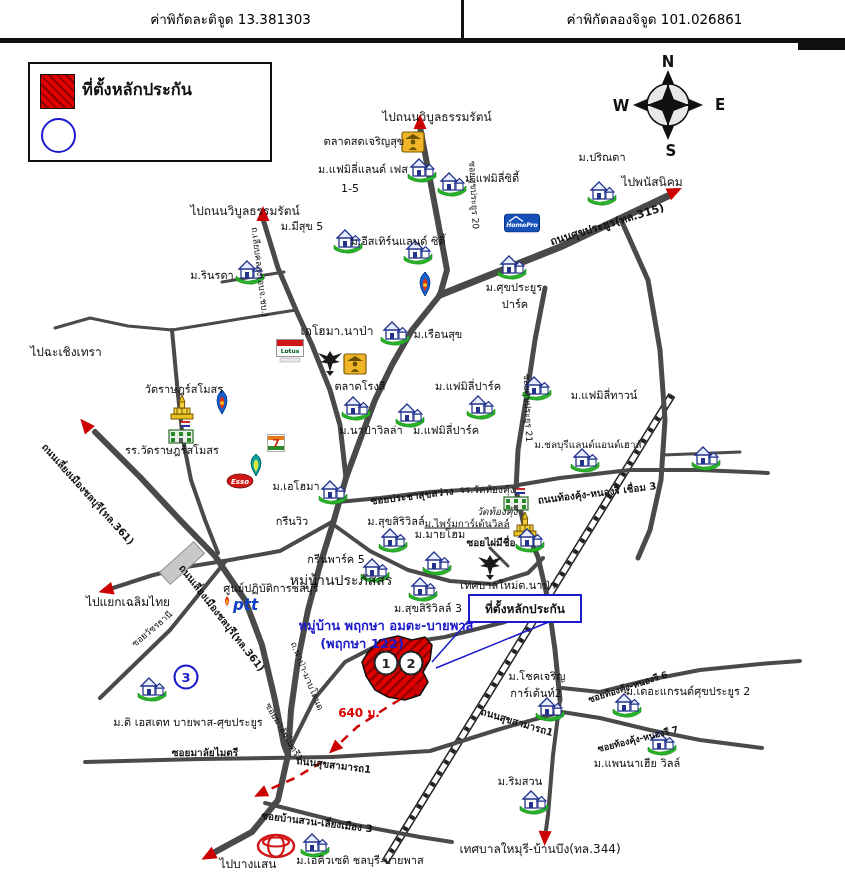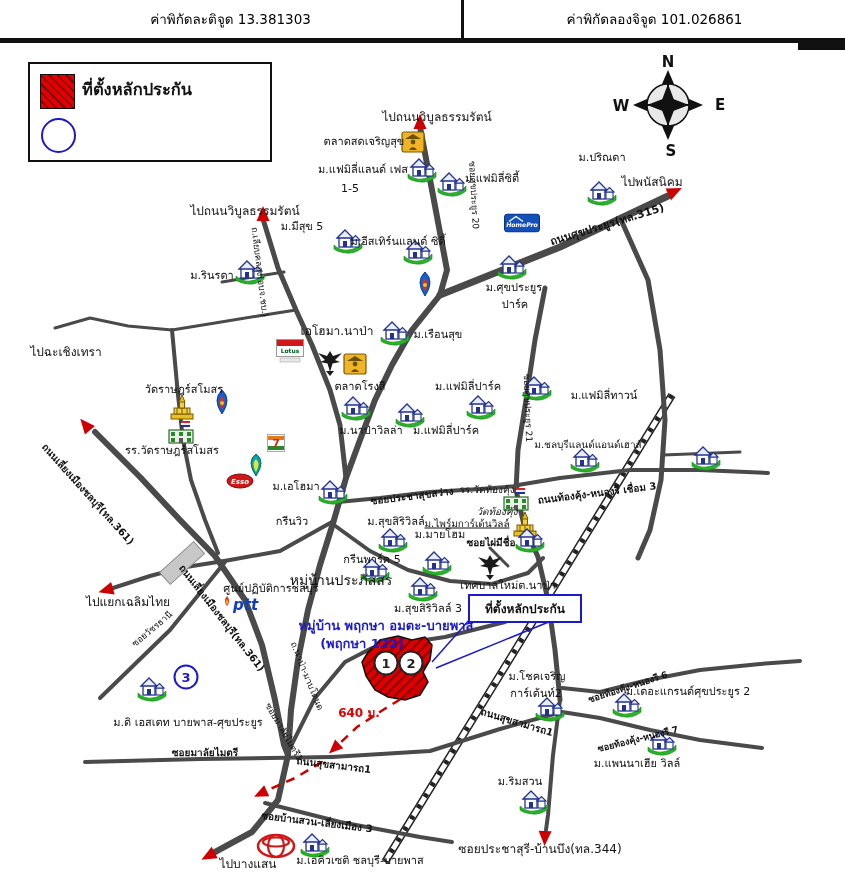--- a/index.html
+++ b/index.html
@@ -487,41 +487,41 @@
     <div class="map-label" style="left: 296px; top: 486px; font-size: 11px; transform: translate(-50%, -50%);">ม.เอโฮมา</div>
     <div class="map-label" style="left: 292px; top: 521px; font-size: 11px; transform: translate(-50%, -50%);">กรีนวิว</div>
     <div class="map-label" style="left: 412px; top: 496px; font-size: 10px; font-weight: bold; transform: translate(-50%, -50%) rotate(-7deg);">ซอยประชาสุขสว่าง</div>
     <div class="map-label" style="left: 487px; top: 489px; font-size: 10px; transform: translate(-50%, -50%);">รร.วัดท้องคุ้ง</div>
     <div class="map-label" style="left: 497px; top: 511px; font-size: 10px; transform: translate(-50%, -50%); font-style: italic;">วัดท้องคุ้ง</div>
     <div class="map-label" style="left: 396px; top: 521px; font-size: 11px; transform: translate(-50%, -50%);">ม.สุขสิริวิลล์</div>
     <div class="map-label" style="left: 467px; top: 523px; font-size: 10px; text-decoration: underline; transform: translate(-50%, -50%);">ม.ไพร์มการ์เด้นวิลล์</div>
     <div class="map-label" style="left: 440px; top: 534px; font-size: 11px; transform: translate(-50%, -50%);">ม.มายโฮม</div>
     <div class="map-label" style="left: 491px; top: 542px; font-size: 10px; font-weight: bold; transform: translate(-50%, -50%);">ซอยไผ่มีชื่อ</div>
     <div class="map-label" style="left: 341px; top: 540px; font-size: 14px; transform: translate(-50%, -50%); margin-top: 40px;">หมู่บ้านประภัสสร</div>
-    <div class="map-label" style="left: 336px; top: 559px; font-size: 11px; transform: translate(-50%, -50%); margin-left: 36px;">กรีนพาร์ค 5</div>
+    <div class="map-label" style="left: 336px; top: 559px; font-size: 11px; transform: translate(-50%, -50%);">กรีนพาร์ค 5</div>
     <div class="map-label" style="left: 588px; top: 444px; font-size: 10px; transform: translate(-50%, -50%);">ม.ชลบุรีแลนด์แอนด์เฮาส์</div>
     <div class="map-label" style="left: 528px; top: 408px; font-size: 9px; transform: translate(-50%, -50%) rotate(88deg);">ซอยศุขประยูร 21</div>
     <div class="map-label" style="left: 597px; top: 493px; font-size: 10px; font-weight: bold; transform: translate(-50%, -50%) rotate(-7deg);">ถนนท้องคุ้ง-หนองรี เชื่อม 3</div>
     <div class="map-label" style="left: 508px; top: 585px; font-size: 11px; transform: translate(-50%, -50%);">เทศบาลใหม่ต.นาป่า</div>
     <div class="map-label" style="left: 428px; top: 608px; font-size: 11px; transform: translate(-50%, -50%);">ม.สุขสิริวิลล์ 3</div>
     <div class="map-label" style="left: 271px; top: 588px; font-size: 11px; transform: translate(-50%, -50%);">ศูนย์ปฏิบัติการชลบุรี</div>
     <div class="map-label" style="left: 128px; top: 601px; font-size: 12px; transform: translate(-50%, -50%);">ไปแยกเฉลิมไทย</div>
     <div class="map-label" style="left: 222px; top: 618px; font-size: 10px; font-weight: bold; transform: translate(-50%, -50%) rotate(52deg);">ถนนเลี่ยงเมืองชลบุรี(ทล.361)</div>
     <div class="map-label" style="left: 152px; top: 629px; font-size: 9px; transform: translate(-50%, -50%) rotate(-40deg);">ซอยวัชรธานี</div>
     <div class="map-label" style="left: 386px; top: 625px; font-size: 13px; font-weight: bold; color: rgb(26, 26, 204); transform: translate(-50%, -50%);">หมู่บ้าน พฤกษา อมตะ-บายพาส</div>
     <div class="map-label" style="left: 334px; top: 643px; font-size: 13px; font-weight: bold; color: rgb(26, 26, 204); transform: translate(-50%, -50%); margin-left: 28px;">(พฤกษา 122)</div>
     <div class="map-label" style="left: 359px; top: 712px; font-size: 12px; font-weight: bold; color: rgb(224, 0, 0); transform: translate(-50%, -50%);">640 ม.</div>
     <div class="map-label" style="left: 307px; top: 676px; font-size: 9px; transform: translate(-50%, -50%) rotate(68deg);">ถ.นาป่า-มาบโตนด</div>
     <div class="map-label" style="left: 284px; top: 732px; font-size: 9px; transform: translate(-50%, -50%) rotate(60deg);">ซอยมาลัยไมตรี1</div>
     <div class="map-label" style="left: 205px; top: 752px; font-size: 10px; font-weight: bold; transform: translate(-50%, -50%);">ซอยมาลัยไมตรี</div>
     <div class="map-label" style="left: 334px; top: 765px; font-size: 10px; font-weight: bold; transform: translate(-50%, -50%) rotate(7deg);">ถนนสุขสามารถ1</div>
     <div class="map-label" style="left: 317px; top: 822px; font-size: 10px; font-weight: bold; transform: translate(-50%, -50%) rotate(7deg);">ซอยบ้านสวน-เลี่ยงเมือง 3</div>
     <div class="map-label" style="left: 248px; top: 863px; font-size: 12px; transform: translate(-50%, -50%);">ไปบางแสน</div>
     <div class="map-label" style="left: 360px; top: 860px; font-size: 11px; transform: translate(-50%, -50%);">ม.เอคิวเซติ ชลบุรี-บายพาส</div>
-    <div class="map-label" style="left: 540px; top: 848px; font-size: 12px; transform: translate(-50%, -50%);">ซอยประชาสุรี-บ้านบึง(ทล.344)</div>
+    <div class="map-label" style="left: 540px; top: 848px; font-size: 12px; transform: translate(-50%, -50%);">เทศบาลใหมุรี-บ้านบึง(ทล.344)</div>
     <div class="map-label" style="left: 520px; top: 781px; font-size: 11px; transform: translate(-50%, -50%);">ม.ริมสวน</div>
     <div class="map-label" style="left: 537px; top: 676px; font-size: 11px; transform: translate(-50%, -50%);">ม.โชคเจริญ</div>
     <div class="map-label" style="left: 536px; top: 693px; font-size: 11px; transform: translate(-50%, -50%);">การ์เด้นท์2</div>
     <div class="map-label" style="left: 628px; top: 687px; font-size: 9px; font-weight: bold; transform: translate(-50%, -50%) rotate(-18deg);">ซอยท้องคุ้ง-หนองรี 6</div>
     <div class="map-label" style="left: 688px; top: 691px; font-size: 11px; transform: translate(-50%, -50%);">ม.เดอะแกรนด์ศุขประยูร 2</div>
     <div class="map-label" style="left: 638px; top: 739px; font-size: 9px; font-weight: bold; transform: translate(-50%, -50%) rotate(-14deg);">ซอยท้องคุ้ง-หนองรี 7</div>
     <div class="map-label" style="left: 637px; top: 763px; font-size: 11px; transform: translate(-50%, -50%);">ม.แพนนาเฮีย วิลล์</div>
     <div class="map-label" style="left: 517px; top: 722px; font-size: 10px; font-weight: bold; transform: translate(-50%, -50%) rotate(17deg);">ถนนสุขสามารถ1</div>
     <div class="map-label" style="left: 188px; top: 722px; font-size: 11px; transform: translate(-50%, -50%);">ม.ดิ เอสเตท บายพาส-ศุขประยูร</div>
   </div>

